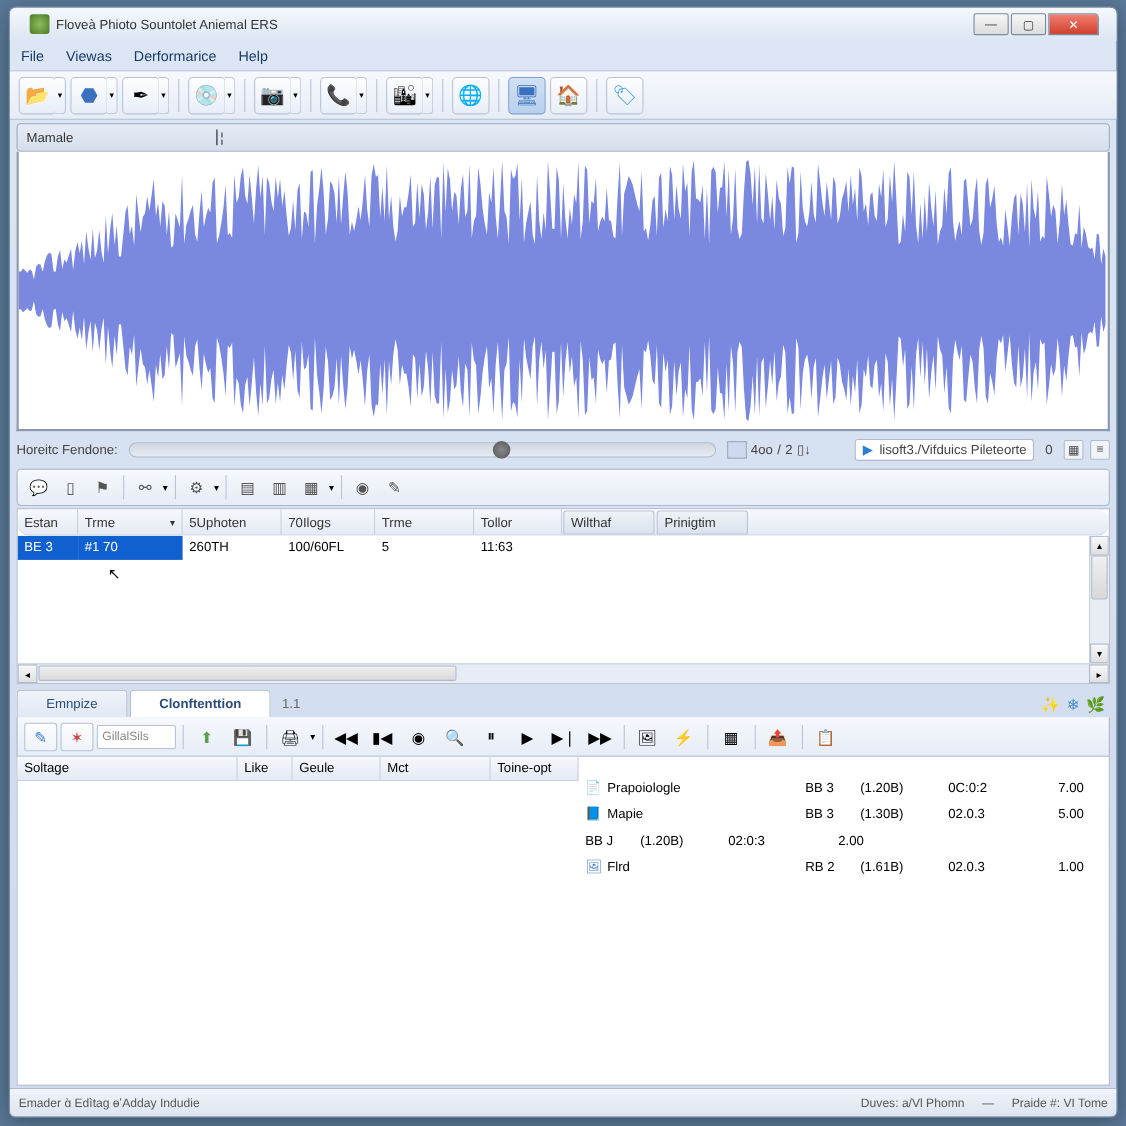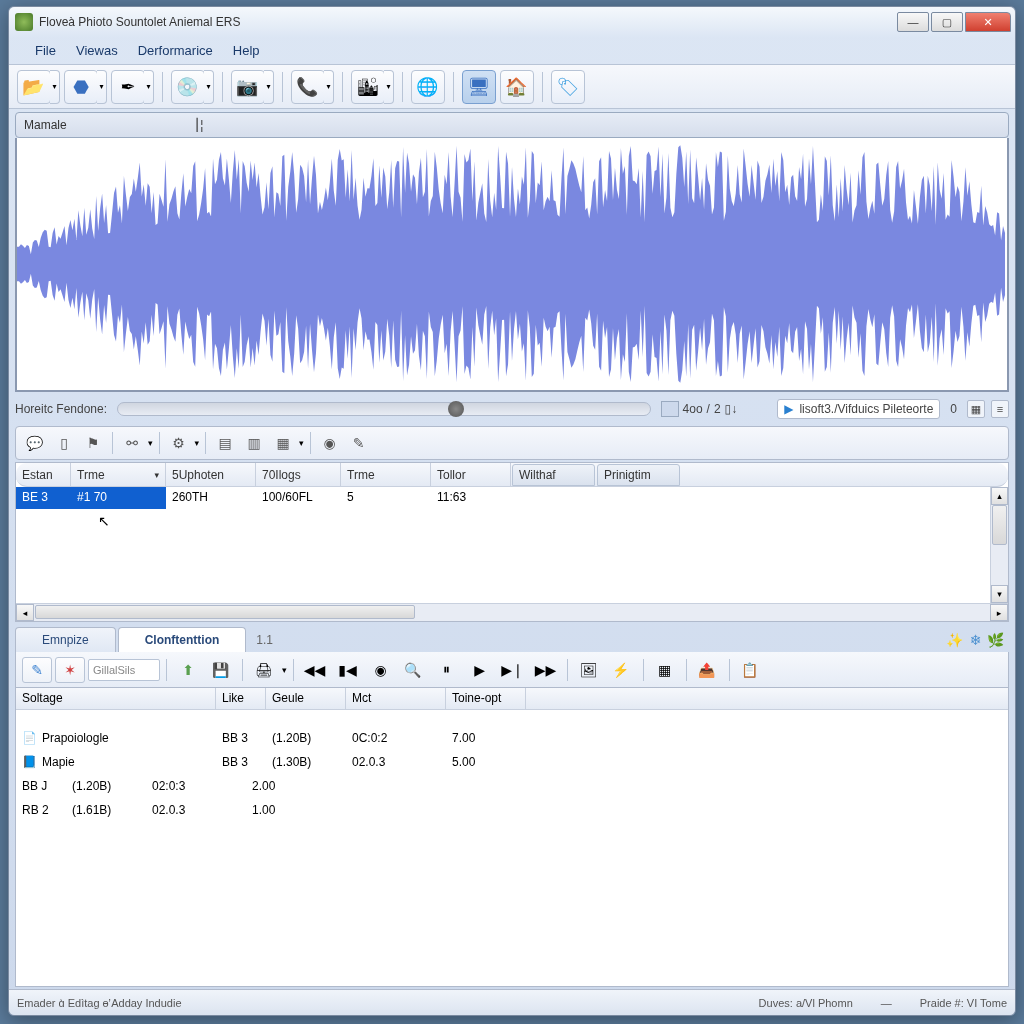--- a/index.html
+++ b/index.html
@@ -1,24 +1,24 @@
 <!DOCTYPE html>
 <html><head>
 <meta charset="utf-8">
 <style>
 * { box-sizing: border-box; margin: 0; padding: 0; font-family: "Segoe UI", Tahoma, sans-serif; }
 body { background: #5a7a9a; width: 1024px; height: 1024px; overflow: hidden; position: relative; }
 .win { position: absolute; top: 6px; left: 8px; width: 1008px; height: 1010px; background: linear-gradient(#dce6f4,#cdd9ec); border: 1px solid #7a8aa0; border-radius: 6px; box-shadow: 0 4px 20px rgba(0,0,0,.35); display: flex; flex-direction: column; }
-.titlebar { height: 30px; background: linear-gradient(#f4f8fc,#dce6f4); border-radius: 6px 6px 0 0; display: flex; align-items: center; padding: 0 6px; font-size: 12px; color: #333; }
+.titlebar { height: 30px; background: linear-gradient(#f4f8fc,#dce6f4); border-radius: 6px 6px 0 0; display: flex; align-items: center; padding: 0 18px; font-size: 12px; color: #333; }
 .titlebar .app-icon { width: 18px; height: 18px; background: radial-gradient(circle,#8fbc5a,#4a7a2a); border-radius: 3px; margin-right: 6px; }
 .titlebar .title { flex: 1; }
 .winbtns { display: flex; gap: 0; margin-right: -2px; }
 .winbtn { width: 32px; height: 20px; border: 1px solid #7a8aa0; background: linear-gradient(#f8f8f8,#dcdcdc); border-radius: 2px; margin-left: 2px; display: flex; align-items: center; justify-content: center; font-size: 11px; cursor: pointer; }
 .winbtn.close { background: linear-gradient(#f08070,#d04030); color: #fff; width: 46px; border-radius: 0 4px 0 0; }
-.menubar { height: 28px; display: flex; align-items: center; padding: 0 26px; gap: 20px; font-size: 13px; color: #1a3a6a; border-bottom: 1px solid #b8c4d6; }
+.menubar { height: 28px; display: flex; align-items: center; padding: 0 10px; gap: 20px; font-size: 13px; color: #1a3a6a; border-bottom: 1px solid #b8c4d6; }
 .menubar span { cursor: pointer; }
 .toolbar1 { height: 44px; background: linear-gradient(#f6f8fc,#e6ecf6); border-bottom: 1px solid #b8c4d6; display: flex; align-items: center; padding: 0 8px; gap: 4px; }
 .tbtn { width: 34px; height: 34px; border: 1px solid #b8c4d6; background: linear-gradient(#fdfdfe,#e8eef8); border-radius: 4px; display: flex; align-items: center; justify-content: center; cursor: pointer; }
 .tbtn.sel { background: linear-gradient(#d0e0f4,#b8d0ec); border-color: #7aa0d0; }
 .sep { width: 1px; height: 30px; background: #b8c4d6; margin: 0 4px; }
 .dropdown-arrow { width: 10px; height: 34px; border: 1px solid #b8c4d6; border-left: none; background: linear-gradient(#fdfdfe,#e8eef8); border-radius: 0 4px 4px 0; margin-left: -5px; font-size: 8px; display:flex; align-items:center; justify-content:center; cursor:pointer; }
 .ico { font-size: 18px; }
 .trackhdr { height: 26px; background: linear-gradient(#e6ecf6,#d6deec); border: 1px solid #9aaac0; border-radius: 4px; margin: 3px 6px 0; display: flex; align-items: center; font-size: 12px; color: #333; padding: 0 8px; }
 .trackhdr .lbl { width: 170px; }
 .wavewrap { margin: 0 6px; border: 2px solid #8a98b0; border-top: none; background: #fff; height: 254px; position: relative; }
@@ -52,29 +52,29 @@
 .hscroll .ht { position:absolute; left:1px; top:1px; height:14px; width:380px; background:linear-gradient(#f0f0f0,#d8d8d8); border:1px solid #b0bacc; border-radius:2px;}
 .tabs { height: 28px; margin: 2px 6px 0; display: flex; align-items: flex-end; font-size: 12px; position: relative; }
 .tabs .tab { padding: 5px 26px; border: 1px solid #b0bacc; border-bottom: none; background: linear-gradient(#f0f4fa,#e0e8f4); border-radius: 4px 4px 0 0; margin-right: 2px; cursor: pointer; color: #2a4a7a; }
 .tabs .tab.active { background: #fff; font-weight: 600; }
 .tabs .ver { padding: 5px 8px; color: #666; }
 .tabs .ricons { position: absolute; right: 4px; bottom: 4px; display: flex; gap: 6px; font-size: 14px; }
 .toolbar3 { height: 36px; margin: 0 6px; border: 1px solid #b0bacc; border-top: none; background: linear-gradient(#f6f8fc,#e6ecf6); display: flex; align-items: center; padding: 0 6px; gap: 3px; }
 .mbtn { width: 30px; height: 26px; border: 1px solid #b8c4d6; background: linear-gradient(#fdfdfe,#eef2f8); border-radius: 3px; display: flex; align-items: center; justify-content: center; font-size: 14px; cursor: pointer; }
 .mbtn.plain { border-color: transparent; background: transparent; }
 .combo { height: 22px; width: 72px; border: 1px solid #b8c4d6; background: #fff; border-radius: 2px; font-size: 11px; padding: 0 4px; display:flex; align-items:center; color:#888;}
-.grid2wrap { margin: 0 6px 2px; border: 1px solid #b0bacc; border-top: none; background: #fff; flex: 1; display: flex; flex-direction: column; }
+.grid2wrap { margin: 0 6px 2px; border: 1px solid #b0bacc; border-top: none; background: #fff; flex: 1; display: flex; flex-direction: row; }
 .grid2hdr { height: 22px; background: linear-gradient(#f6f8fc,#e4eaf4); border-bottom: 1px solid #c8d0de; display: flex; font-size: 12px; }
 .grid2hdr .col { border-right: 1px solid #c8d0de; padding: 3px 6px; }
 .grid2row { height: 24px; display: flex; font-size: 12px; align-items: center; }
 .grid2row .cell { padding: 3px 6px; margin-top: 32px; }
 .fico { width: 16px; height: 16px; display: inline-flex; margin-right: 4px; align-items: center; justify-content: center; font-size: 12px; border-radius: 2px; }
 .statusbar { height: 26px; background: linear-gradient(#f0f4fa,#dce4f0); border-top: 1px solid #b0bacc; display: flex; align-items: center; font-size: 11px; color: #555; padding: 0 8px; border-radius: 0 0 6px 6px;}
 .statusbar .l { flex: 1; }
-.statusbar .r { display: flex; gap: 28px; }
+.statusbar .r { display: flex; gap: 16px; }
 .c0{width:55px}.c1{width:95px}.c2{width:90px}.c3{width:85px}.c4{width:90px}.c5{width:80px}.ctab{width:83px}
 .g0{width:200px}.g1{width:50px}.g2{width:80px}.g3{width:100px}.g4{width:80px}
 .cursor-arrow { position: absolute; top: 26px; left: 82px; pointer-events: none; font-size: 14px; color: #000; }
 </style>
 </head>
 <body>
 
 <div class="win">
 
   <div class="titlebar">
@@ -307,20 +307,21 @@
           <div class="cell g3">02.0.3</div>
           <div class="cell g4">5.00</div>
         </div>
         <div class="grid2row">
           <div class="cell g1">BB J</div>
           <div class="cell g2">(1.20B)</div>
           <div class="cell g3">02:0:3</div>
           <div class="cell g4">2.00</div>
         </div>
         <div class="grid2row">
+          <div class="cell g0"><span class="fico" style="color:#4a80c8">🖼</span>Flrd</div>
           <div class="cell g1">RB 2</div>
           <div class="cell g2">(1.61B)</div>
           <div class="cell g3">02.0.3</div>
           <div class="cell g4">1.00</div>
         </div>
       </div>
   </div>
 
   <div class="statusbar">
     <div class="l">Emader ɑ̀ Edìtag ɵ̛ Adday Indudie</div>

